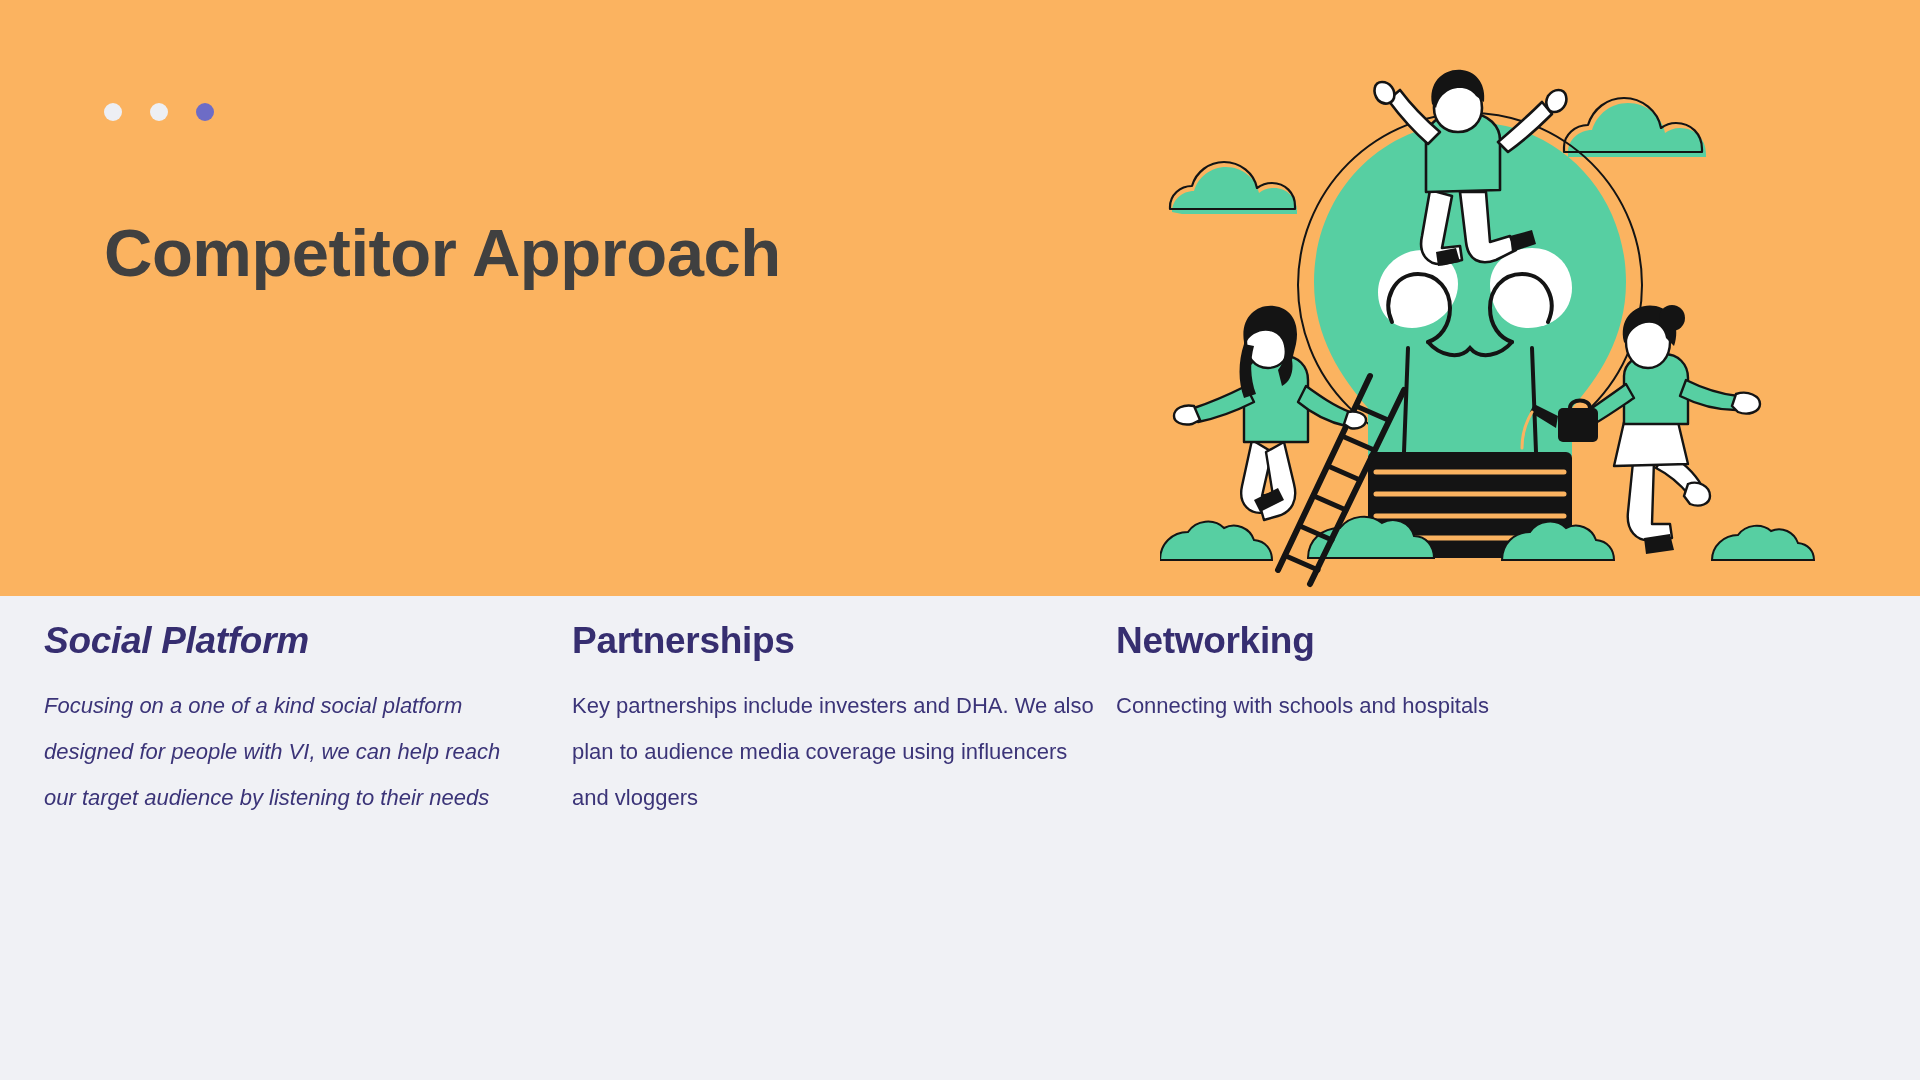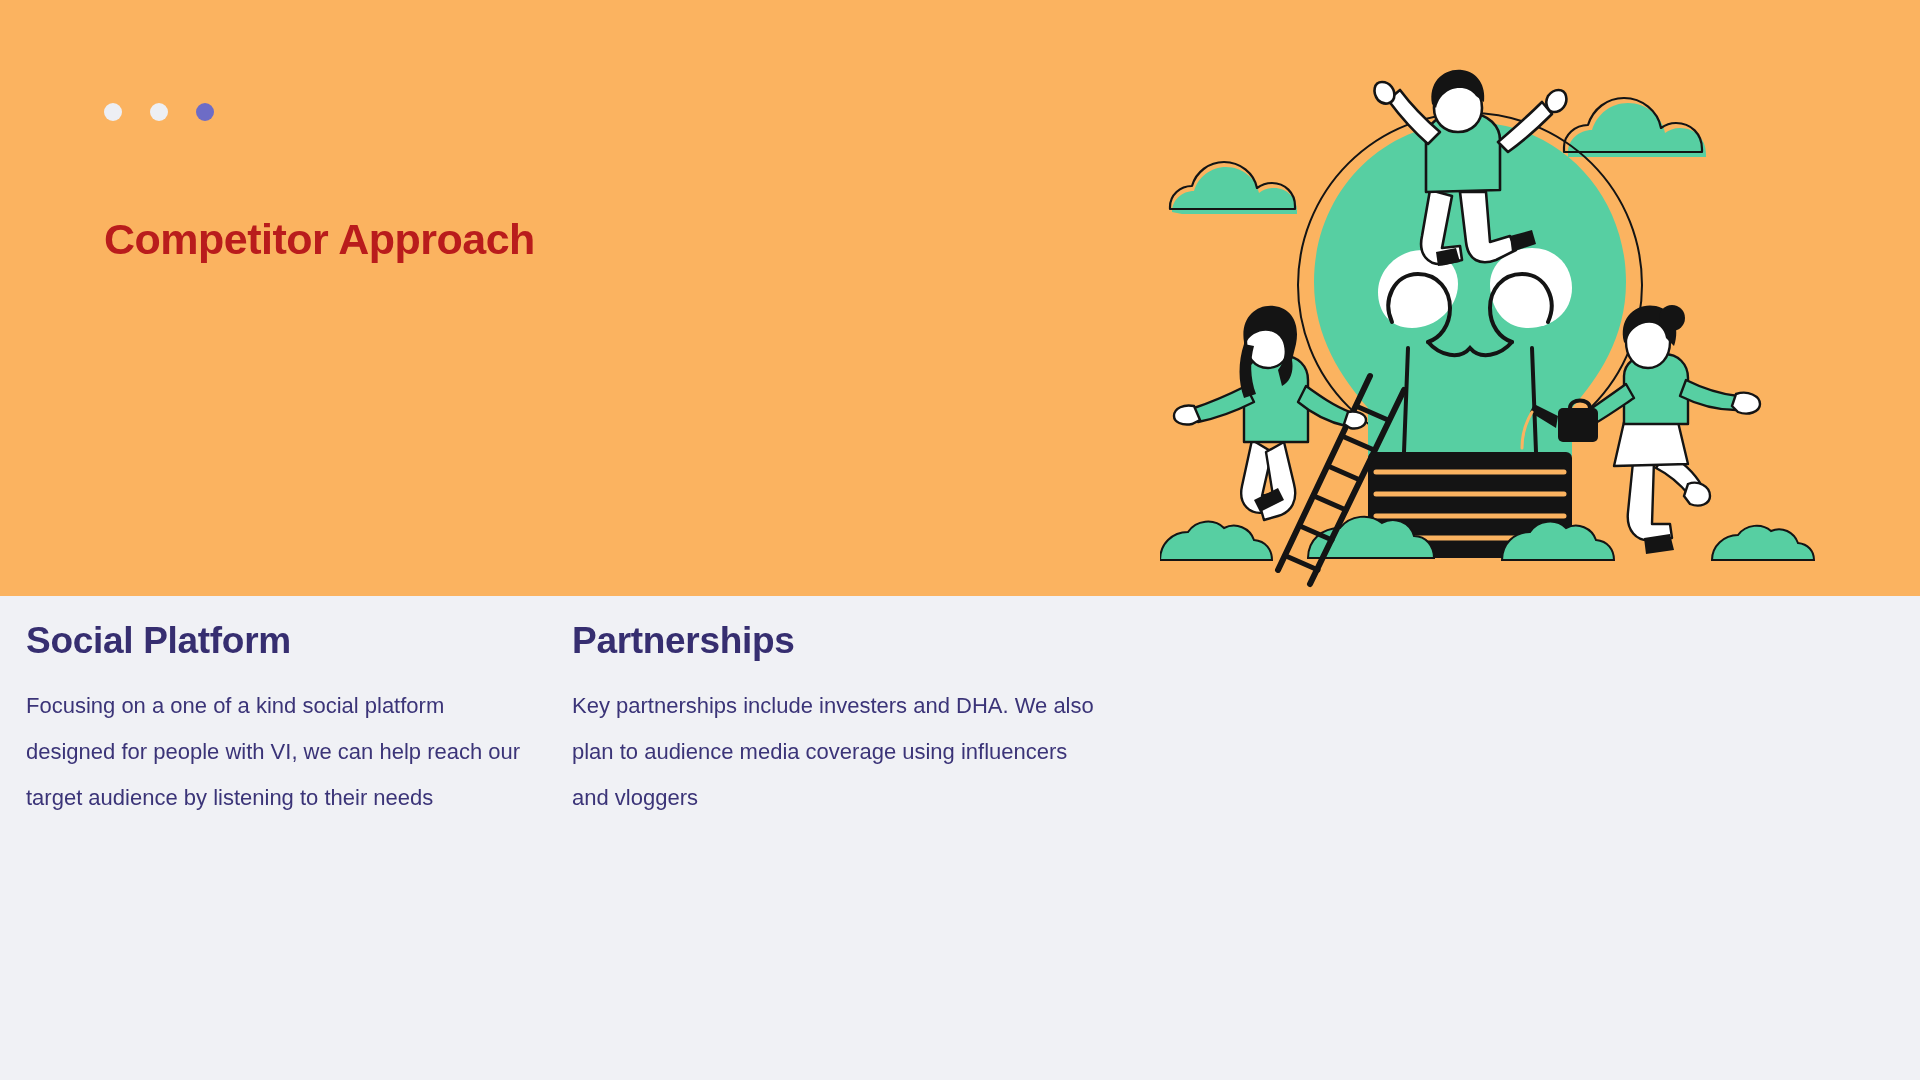--- a/index.html
+++ b/index.html
@@ -34,38 +34,38 @@
     gap:28px;
   }
   .dot { width:18px; height:18px; border-radius:50%; }
   .dot-light { background:#EDEFF4; }
   .dot-accent { background:#6D6CC6; }
 
   
   #slide-title {
     position:absolute;
     left:104px; top:216px;
-    font-size:43px;
+    font-size:67px;
     font-weight:bold;
     letter-spacing:-0.5px;
-    color:#b91c1c;
+    color:#404040;
     line-height:1.1;
     white-space:nowrap;
   }
 
   
   #columns {
     position:absolute;
     left:0; top:620px;
     width:1920px;
     display:flex;
     align-items:flex-start;
   }
   .col { flex:0 0 auto; }
-  .col-1 { width:536px; padding-left:26px; }
+  .col-1 { width:536px; padding-left:44px;font-style:italic; }
   .col-2 { width:558px; padding-left:36px; }
   .col-3 { width:560px; padding-left:22px; }
 
   .col-heading {
     font-size:37px;
     font-weight:bold;
     color:#362E70;
     letter-spacing:-0.3px;
     line-height:1.12;
     margin-bottom:22px;
@@ -242,15 +242,19 @@
 
   <div id="columns">
     <div class="col col-1">
       <div class="col-heading">Social Platform</div>
       <div class="col-body">Focusing on a one of a kind social platform designed for people with VI, we can help reach our target audience by listening to their needs</div>
     </div>
     <div class="col col-2">
       <div class="col-heading">Partnerships</div>
       <div class="col-body">Key partnerships include investers and DHA. We also plan to audience media coverage using influencers and vloggers</div>
     </div>
+    <div class="col col-3">
+      <div class="col-heading">Networking</div>
+      <div class="col-body">Connecting with schools and hospitals</div>
+    </div>
   </div>
 
 </div>
 
 </body></html>

